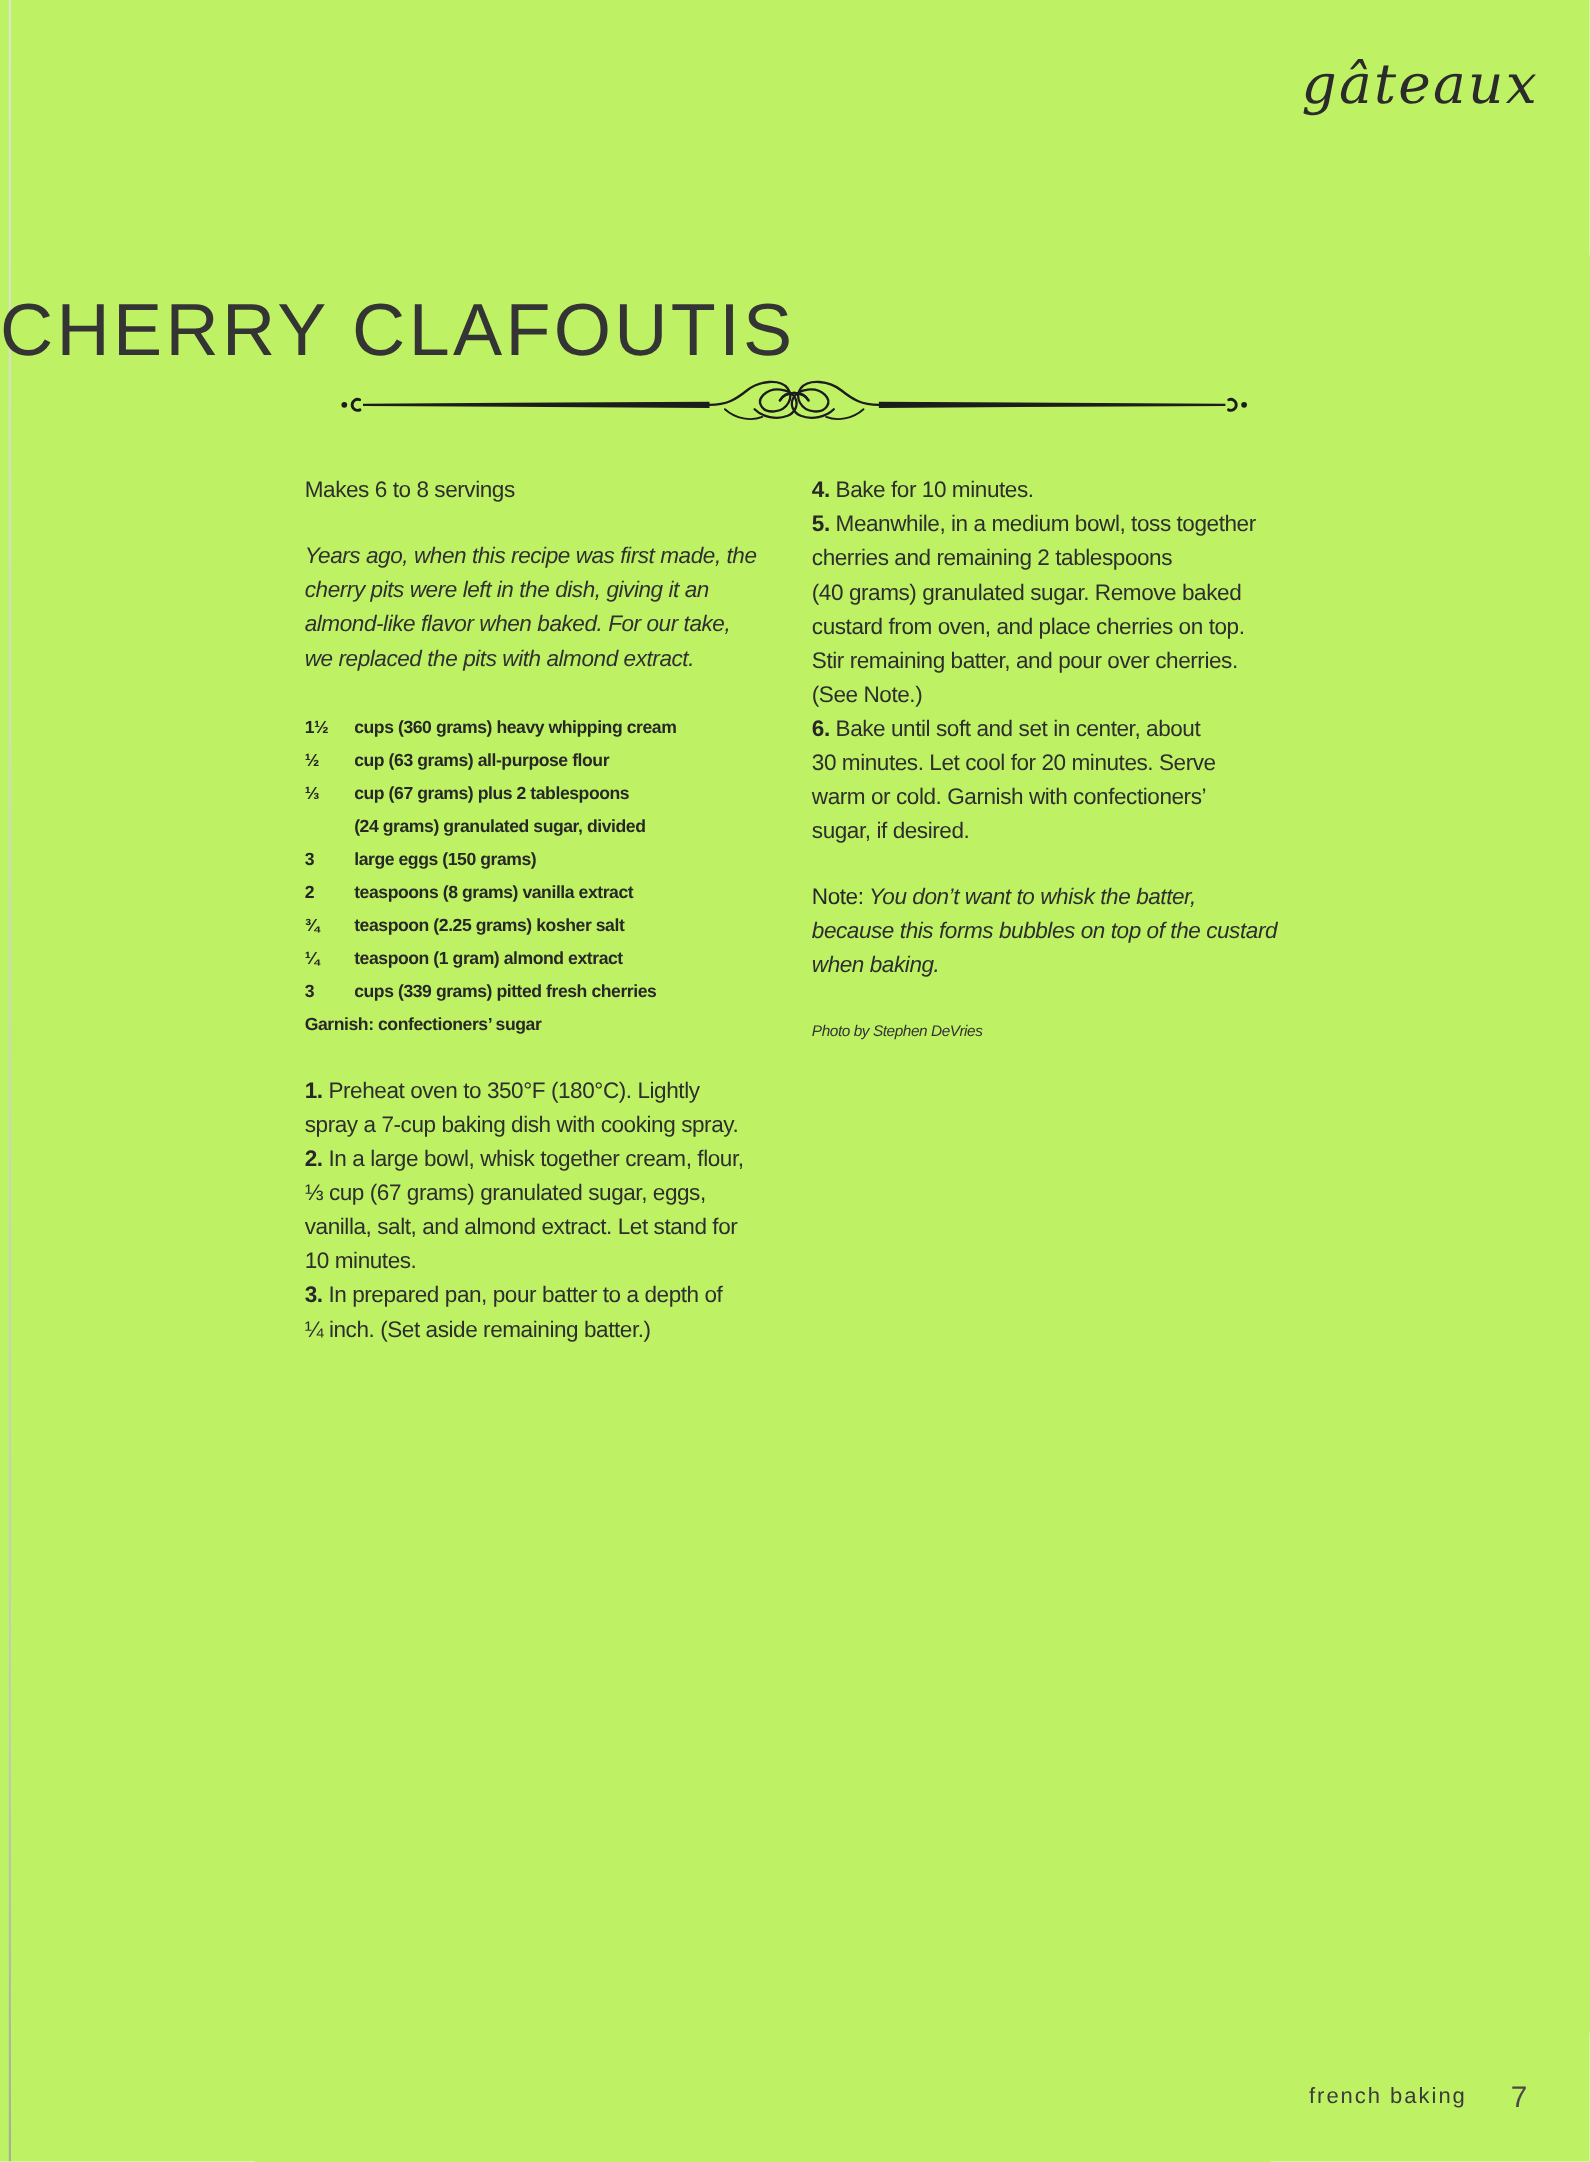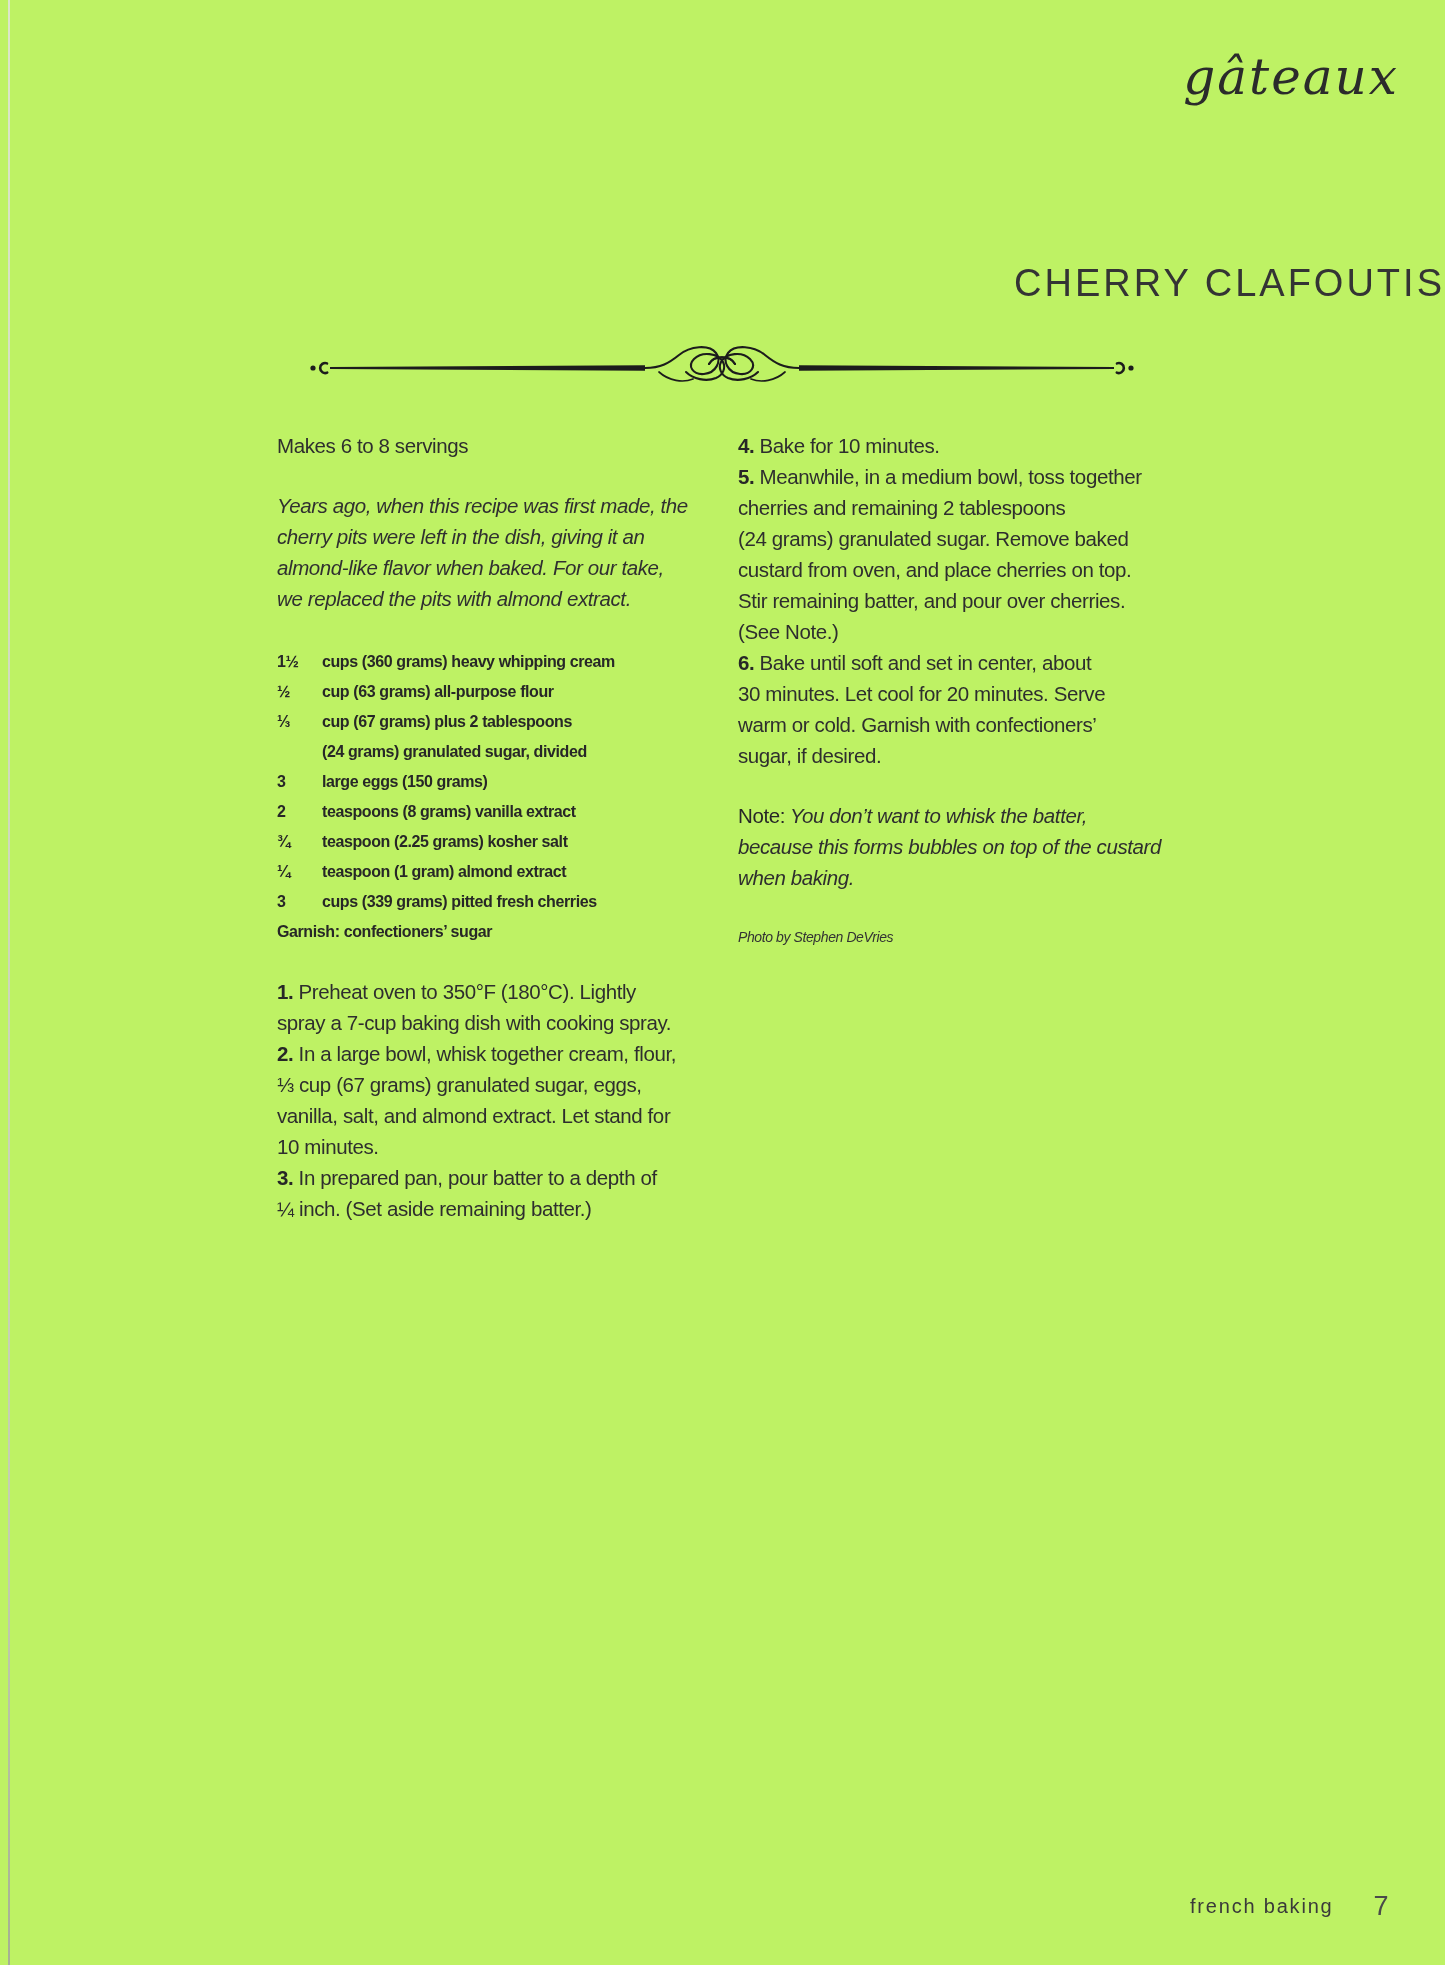--- a/index.html
+++ b/index.html
@@ -13,22 +13,22 @@
     position:absolute;left:8px;top:0;width:2px;height:100%;
     background:linear-gradient(180deg,#e3e3e3 0%,#d2d2d2 45%,#c4c4c4 80%,#9f9f9f 100%);
     opacity:.8;
   }
   .section-script{
     position:absolute;top:48px;right:46px;
     font-family:"DejaVu Serif","Liberation Serif",serif;
     font-style:italic;font-size:50px;letter-spacing:2px;color:#2b2b2b;
   }
   .title{
-    position:absolute;top:262px;left:0;width:100%;margin:0;text-align:right;
-    font-size:38px;font-weight:300;letter-spacing:3px;color:#343434;
+    position:absolute;top:262px;left:0;width:100%;margin:0;text-align:left;
+    font-size:67px;font-weight:300;letter-spacing:3px;color:#343434;
   }
   .divider{position:absolute;top:338px;left:307px;width:830px;height:58px;}
   .divider svg{display:block;width:830px;height:58px;}
   .col{position:absolute;top:430px;width:448px;font-size:20.5px;line-height:31px;letter-spacing:-0.4px;}
   .col-left{left:277px;}
   .col-right{left:738px;}
   .pre{white-space:pre-line;}
   .yield{margin:0 0 29px 0;}
   .intro{font-style:italic;margin:0 0 33px 0;color:#303030;}
   .ingredients{font-weight:700;font-size:16px;line-height:30px;color:#272727;margin:0 0 29px 0;}
@@ -137,21 +137,21 @@
       <p class="step"><b class="step-num">3.</b><span class="pre"> In prepared pan, pour batter to a depth of
 ¼ inch. (Set aside remaining batter.)</span></p>
     </div>
   </div>
 
   <div class="col col-right">
     <div class="steps">
       <p class="step"><b class="step-num">4.</b><span class="pre"> Bake for 10 minutes.</span></p>
       <p class="step"><b class="step-num">5.</b><span class="pre"> Meanwhile, in a medium bowl, toss together
 cherries and remaining 2 tablespoons
-(24 grams) granulated sugar. Remove baked
+(40 grams) granulated sugar. Remove baked
 custard from oven, and place cherries on top.
 Stir remaining batter, and pour over cherries.
 (See Note.)</span></p>
       <p class="step"><b class="step-num">6.</b><span class="pre"> Bake until soft and set in center, about
 30 minutes. Let cool for 20 minutes. Serve
 warm or cold. Garnish with confectioners’
 sugar, if desired.</span></p>
     </div>
     <p class="note"><span class="note-label">Note:</span><span class="note-text pre"> You don’t want to whisk the batter,
 because this forms bubbles on top of the custard

